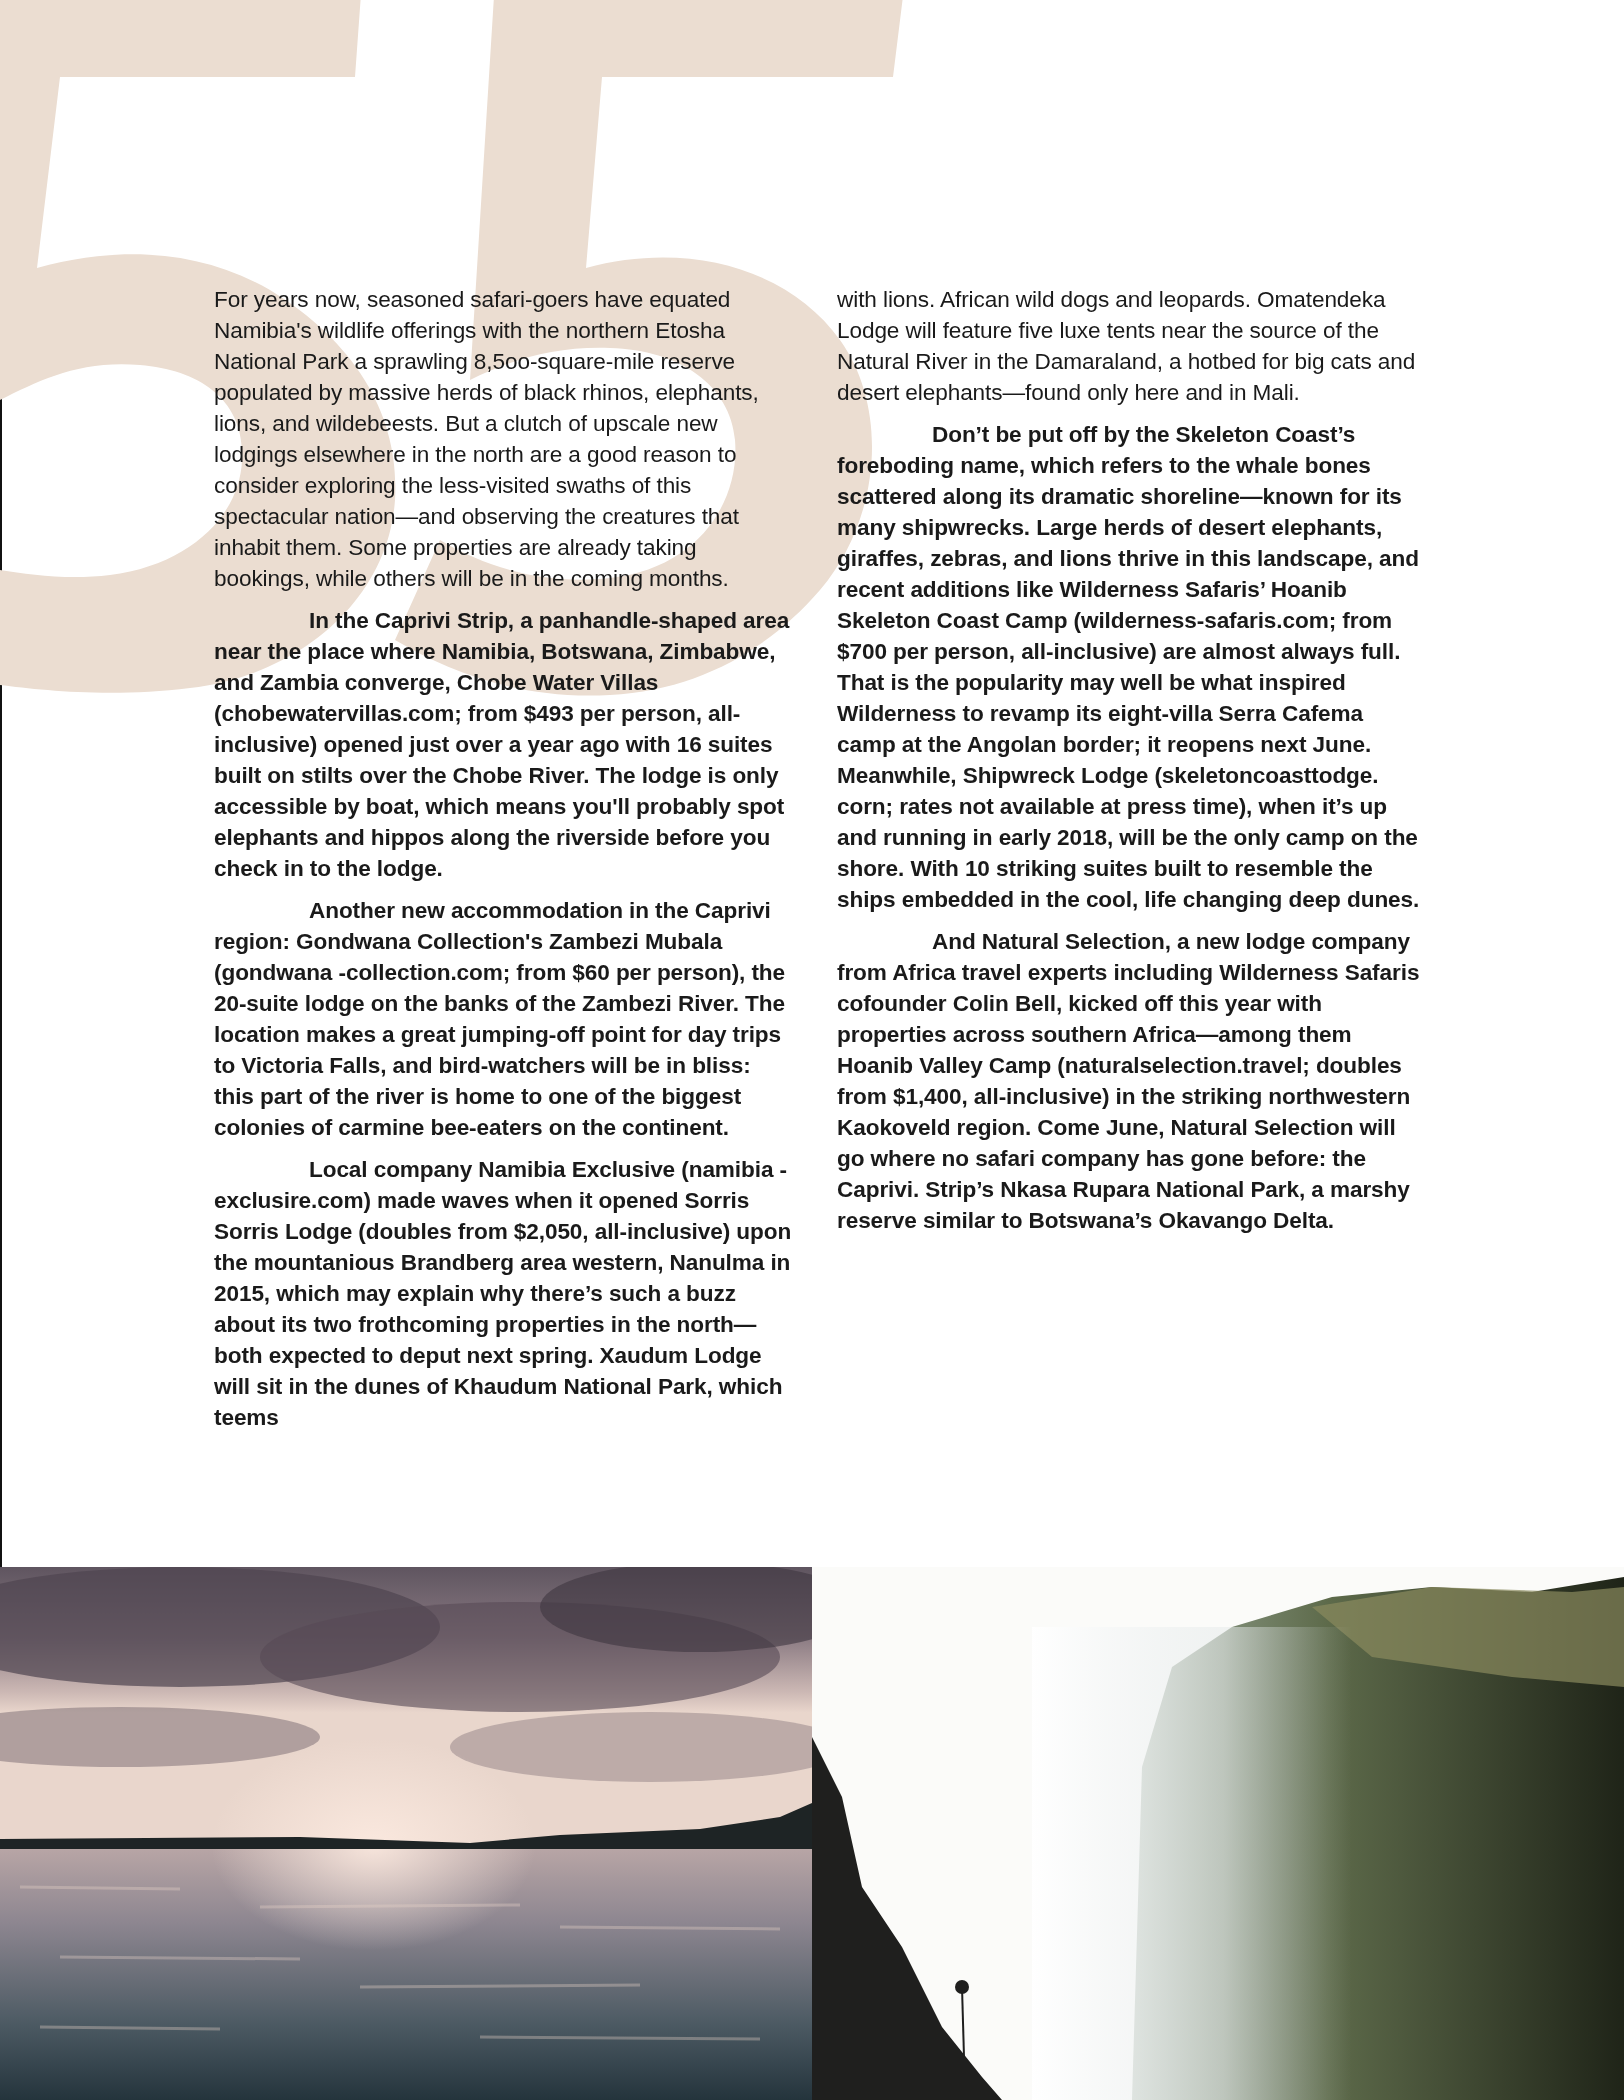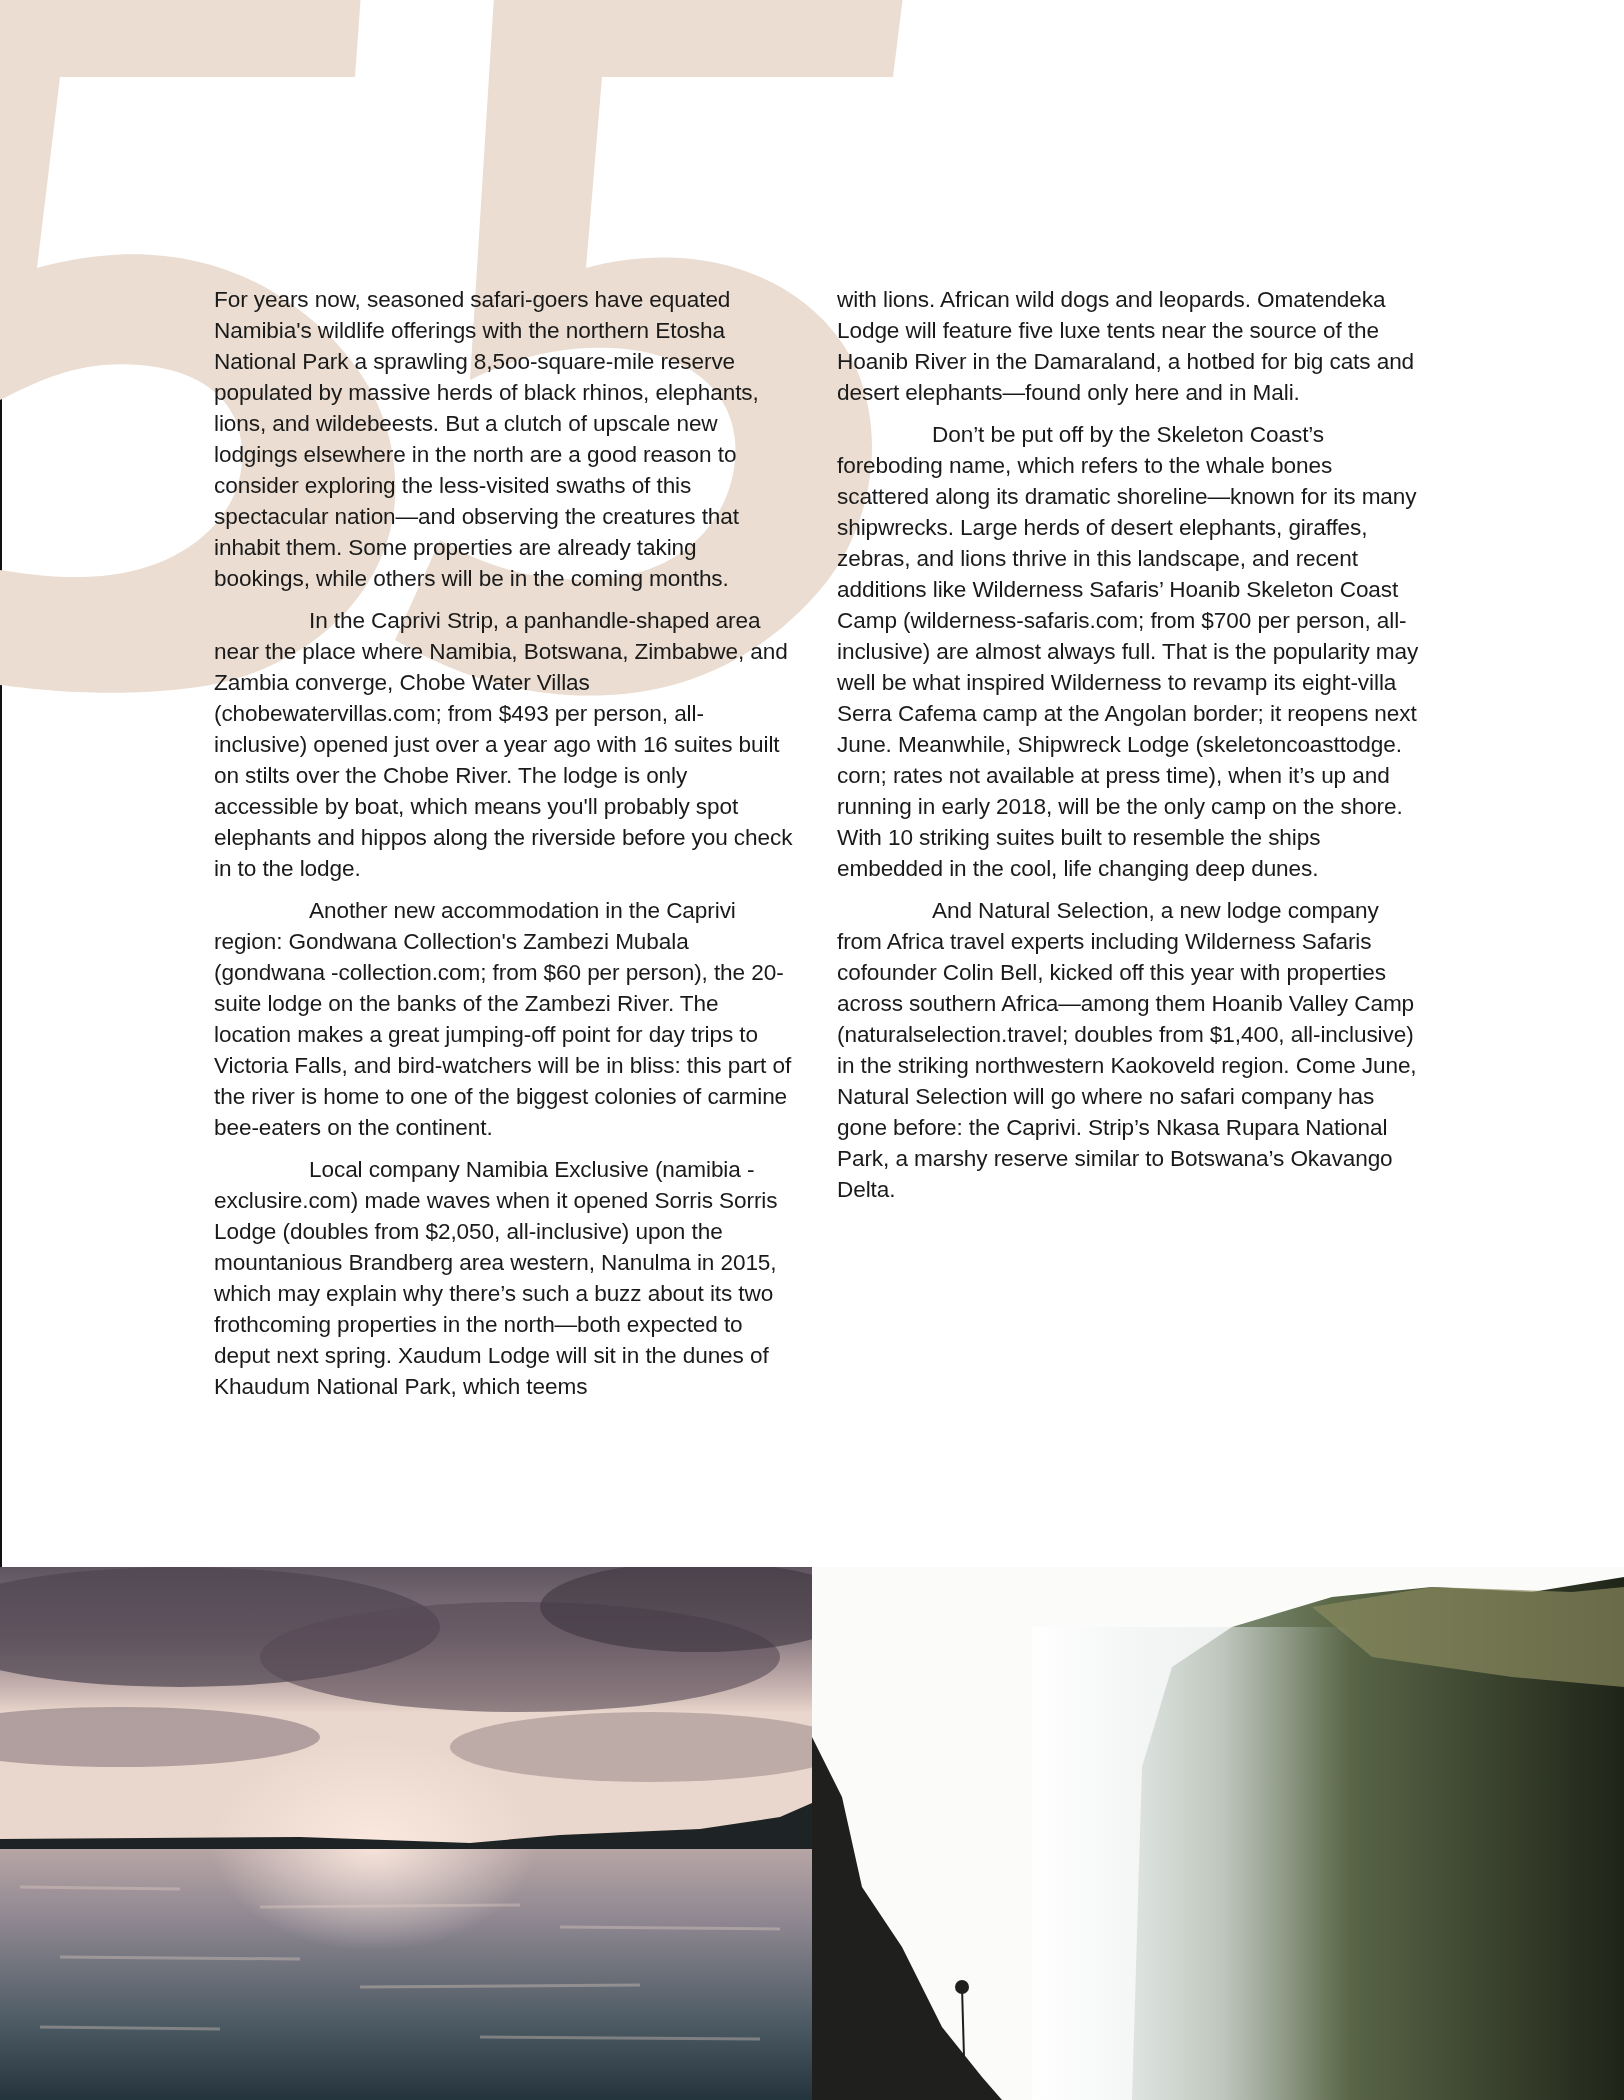--- a/index.html
+++ b/index.html
@@ -11,21 +11,21 @@
   }
   .edge-bar { position: absolute; left: 0; top: 0; width: 2px; height: 1567px; background: #111; }
   .bignum { position: absolute; left: 0; top: 0; width: 940px; height: 700px; }
   .col {
     position: absolute; top: 284px; width: 580px;
     font-size: 22.6px; line-height: 31px; letter-spacing: -0.1px;
   }
   .col.left { left: 214px; }
   .col.right { left: 837px; top: 284px; width: 590px; }
   .col p { margin: 0 0 11px 0; }
-  .col p.indent { text-indent: 95px; }
+  .col p.indent { text-indent: 95px; font-weight: bold; }
   .photo { position: absolute; top: 1567px; height: 533px; overflow: hidden; }
   .photo.water { left: 0; width: 812px; }
   .photo.falls { left: 812px; width: 812px; }
   .photo svg { display: block; width: 100%; height: 100%; }
 </style>
 </head>
 <body>
 
 <div class="edge-bar"></div>
 
@@ -59,21 +59,21 @@
 </svg>
 
 <div class="col left">
   <p>For years now, seasoned safari-goers have equated Namibia's wildlife offerings with the northern Etosha National Park a sprawling 8,5oo-square-mile reserve populated by massive herds of black rhinos, elephants, lions, and wildebeests. But a clutch of upscale new lodgings elsewhere in the north are a good reason to consider exploring the less-visited swaths of this spectacular nation—and observing the creatures that inhabit them. Some properties are already taking bookings, while others will be in the coming months.</p>
   <p class="indent">In the Caprivi Strip, a panhandle-shaped area near the place where Namibia, Botswana, Zimbabwe, and Zambia converge, Chobe Water Villas (chobewatervillas.com; from $493 per person, all-inclusive) opened just over a year ago with 16 suites built on stilts over the Chobe River. The lodge is only accessible by boat, which means you'll probably spot elephants and hippos along the riverside before you check in to the lodge.</p>
   <p class="indent">Another new accommodation in the Caprivi region: Gondwana Collection's Zambezi Mubala (gondwana -collection.com; from $60 per person), the 20-suite lodge on the banks of the Zambezi River. The location makes a great jumping-off point for day trips to Victoria Falls, and bird-watchers will be in bliss: this part of the river is home to one of the biggest colonies of carmine bee-eaters on the continent.</p>
   <p class="indent">Local company Namibia Exclusive (namibia -exclusire.com) made waves when it opened Sorris Sorris Lodge (doubles from $2,050, all-inclusive) upon the mountanious Brandberg area western, Nanulma in 2015, which may explain why there’s such a buzz about its two frothcoming properties in the north—both expected to deput next spring. Xaudum Lodge will sit in the dunes of Khaudum National Park, which teems</p>
 </div>
 
 <div class="col right">
-  <p>with lions. African wild dogs and leopards. Omatendeka Lodge will feature five luxe tents near the source of the Hoanib River in the Damaraland, a hotbed for big cats and desert elephants—found only here and in Mali.</p>
+  <p>with lions. African wild dogs and leopards. Omatendeka Lodge will feature five luxe tents near the source of the Natural River in the Damaraland, a hotbed for big cats and desert elephants—found only here and in Mali.</p>
   <p class="indent">Don’t be put off by the Skeleton Coast’s foreboding name, which refers to the whale bones scattered along its dramatic shoreline—known for its many shipwrecks. Large herds of desert elephants, giraffes, zebras, and lions thrive in this landscape, and recent additions like Wilderness Safaris’ Hoanib Skeleton Coast Camp (wilderness-safaris.com; from $700 per person, all-inclusive) are almost always full. That is the popularity may well be what inspired Wilderness to revamp its eight-villa Serra Cafema camp at the Angolan border; it reopens next June. Meanwhile, Shipwreck Lodge (skeletoncoasttodge. corn; rates not available at press time), when it’s up and running in early 2018, will be the only camp on the shore. With 10 striking suites built to resemble the ships embedded in the cool, life changing deep dunes.</p>
   <p class="indent">And Natural Selection, a new lodge company from Africa travel experts including Wilderness Safaris cofounder Colin Bell, kicked off this year with properties across southern Africa—among them Hoanib Valley Camp (naturalselection.travel; doubles from $1,400, all-inclusive) in the striking northwestern Kaokoveld region. Come June, Natural Selection will go where no safari company has gone before: the Caprivi. Strip’s Nkasa Rupara National Park, a marshy reserve similar to Botswana’s Okavango Delta.</p>
 </div>
 
 <div class="photo water">
   <svg viewBox="0 0 812 533" preserveAspectRatio="none" xmlns="http://www.w3.org/2000/svg">
     <defs>
       <linearGradient id="sky" x1="0" y1="0" x2="0" y2="1">
         <stop offset="0" stop-color="#5f5560"></stop>
         <stop offset="0.25" stop-color="#8a7a82"></stop>

